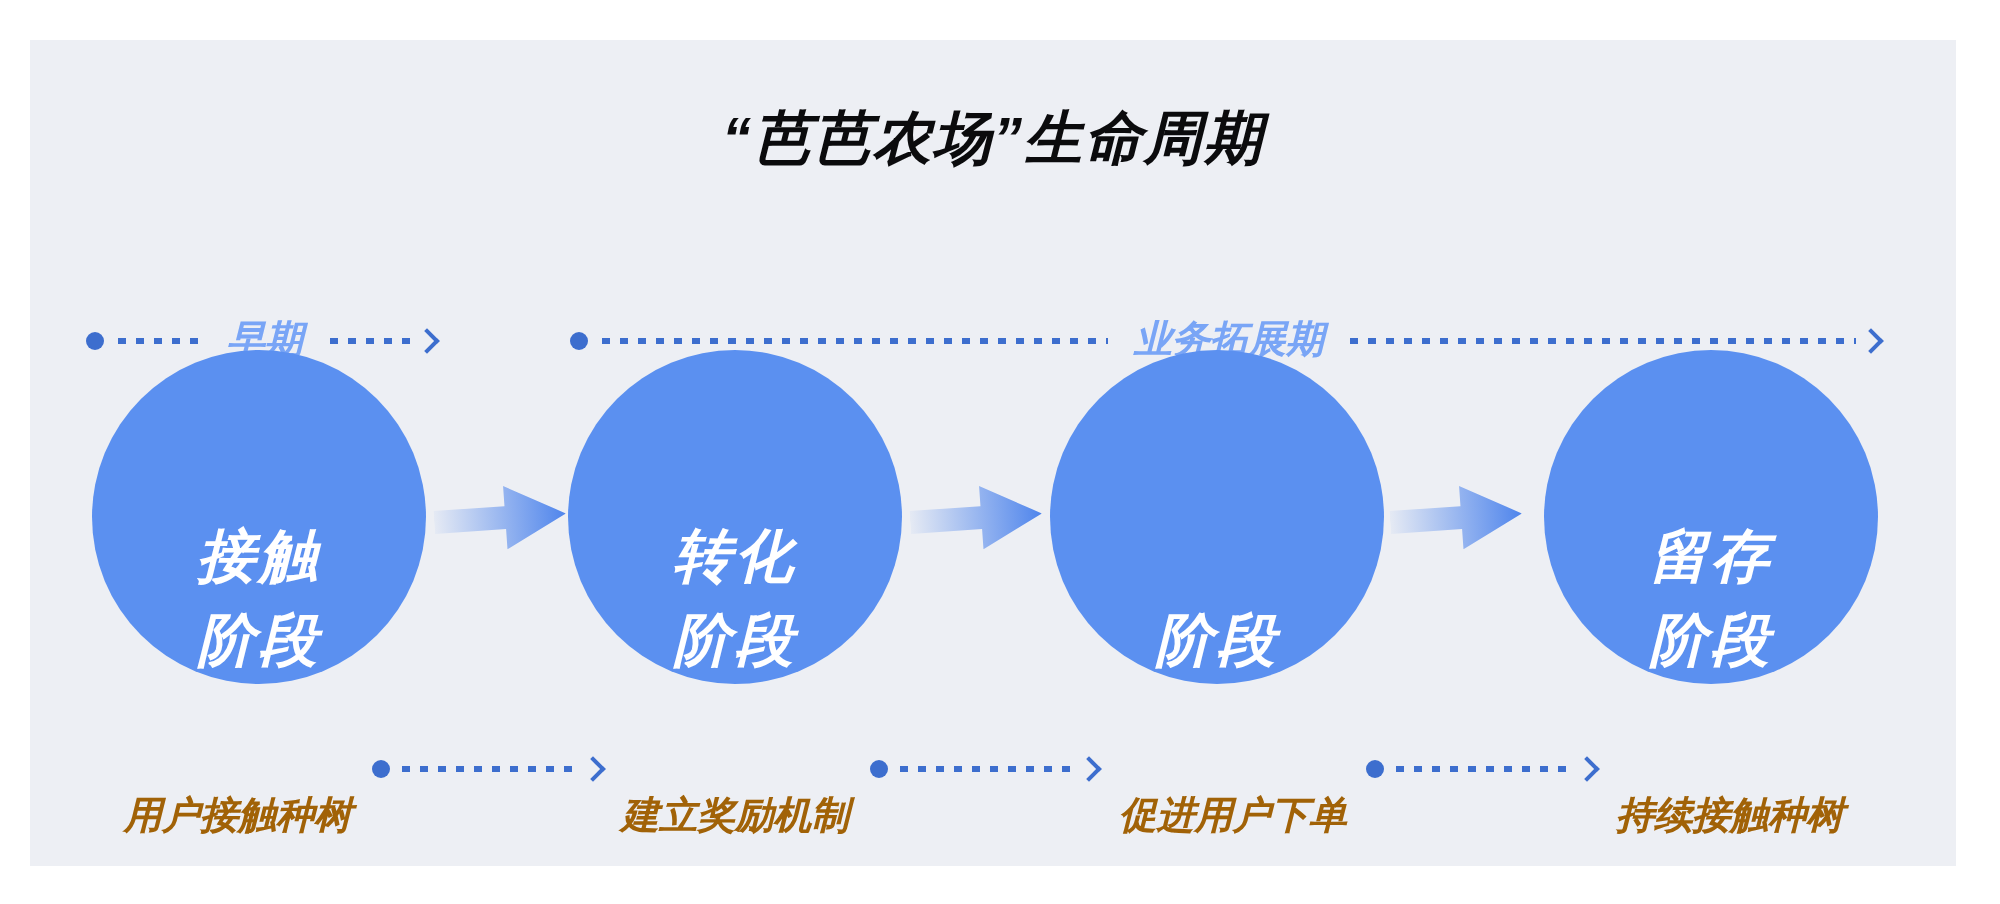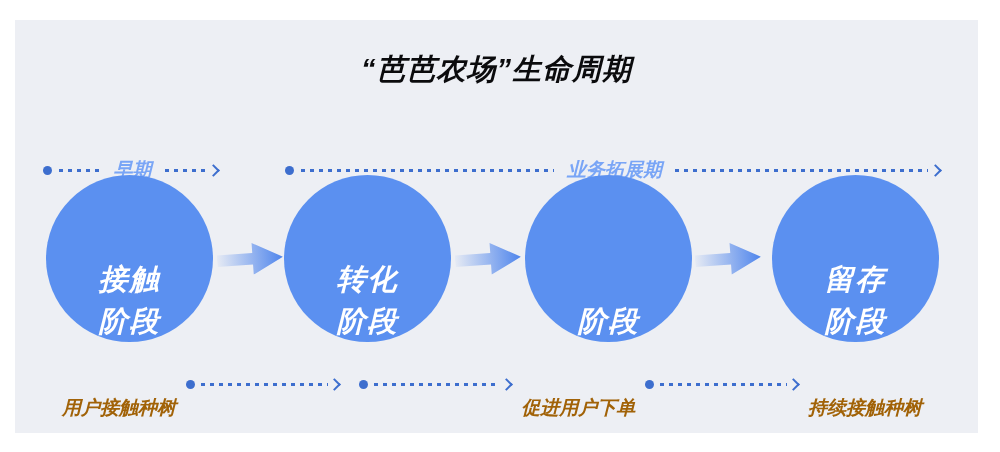--- a/index.html
+++ b/index.html
@@ -96,20 +96,21 @@
       <span>阶段</span>
     </div>
 
     <div class="steps">
       <span class="step-label">用户接触种树</span>
       <span class="connector">
         <span class="dot"></span>
         <span class="dash"></span>
         <span class="chev"></span>
       </span>
+      <span class="step-label">建立奖励机制</span>
       <span class="connector">
         <span class="dot"></span>
         <span class="dash"></span>
         <span class="chev"></span>
       </span>
       <span class="step-label">促进用户下单</span>
       <span class="connector">
         <span class="dot"></span>
         <span class="dash"></span>
         <span class="chev"></span>

